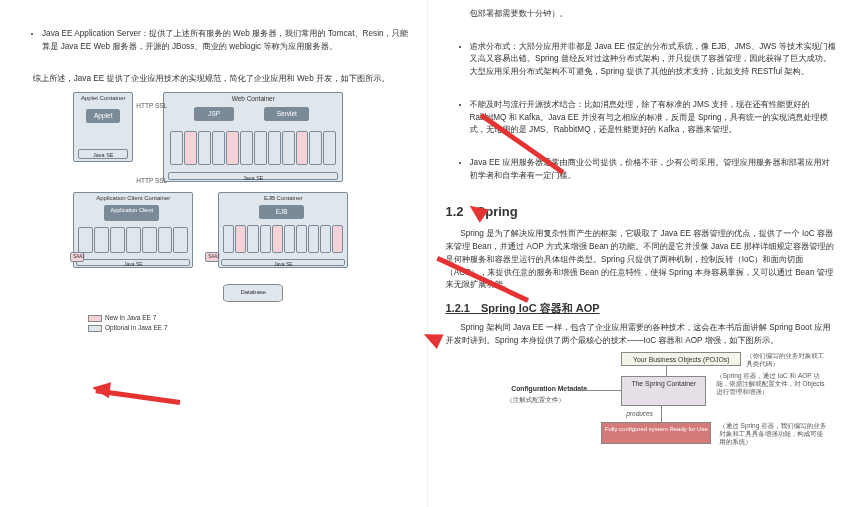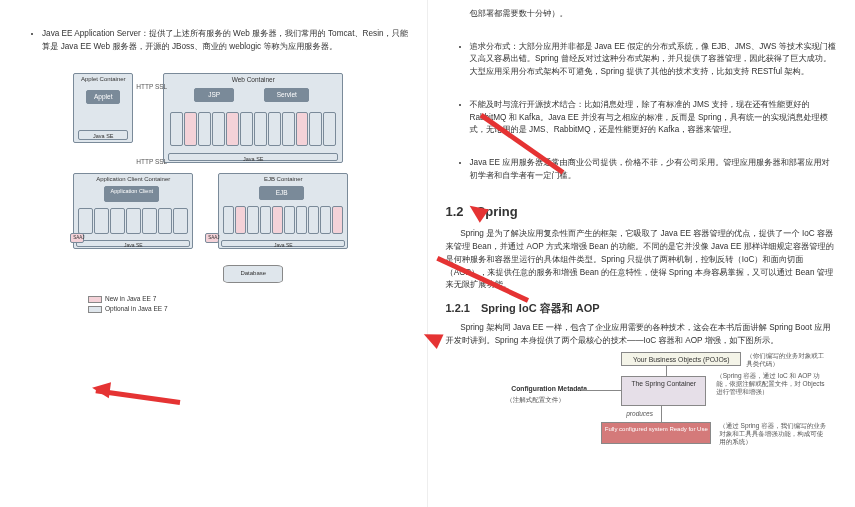--- a/index.html
+++ b/index.html
@@ -17,21 +17,21 @@
     padding: 8px 18px;
     font-size: 8.2px;
     line-height: 1.55;
     position: relative;
   }
   .page-left { border-right: 1px solid #eee; }
   .para { margin: 5px 0; text-indent: 1.8em; }
   .bullet-list { margin: 4px 0 4px 24px; }
   .bullet-list li { list-style: disc; margin: 20px 0; }
   .h1 { font-size: 13px; font-weight: bold; margin: 10px 0 6px 0; }
-  .h2 { font-size: 11px; font-weight: bold; margin: 8px 0 5px 0; }
+  .h2 { font-size: 11px; font-weight: bold; margin: 8px 0 5px 0; text-decoration: underline; }
   .diagram {
     width: 280px; height: 215px;
     margin: 6px auto;
     position: relative;
     font-size: 6.5px;
   }
   .dbox {
     position: absolute;
     border: 1px solid #7a8a99;
     background: #dfe6ec;
@@ -80,20 +80,21 @@
   }
   .note { position:absolute; font-size:6.5px; color:#555; line-height:1.2; }
 </style>
 </head>
 <body>
 
 <div class="page page-left">
   <ul class="bullet-list">
     <li>Java EE Application Server：提供了上述所有服务的 Web 服务器，我们常用的 Tomcat、Resin，只能算是 Java EE Web 服务器，开源的 JBoss、商业的 weblogic 等称为应用服务器。</li>
   </ul>
+  <p class="para">综上所述，Java EE 提供了企业应用技术的实现规范，简化了企业应用和 Web 开发，如下图所示。</p>
 
   <div class="diagram">
 
     <div class="dbox" style="left:0;top:0;width:60px;height:70px;">
       <div style="font-size:6px;">Applet Container</div>
       <div class="dbox dark" style="left:12px;top:16px;width:34px;height:14px;">Applet</div>
       <div class="dbox" style="left:4px;bottom:2px;width:50px;height:10px;font-size:5.5px;">Java SE</div>
     </div>
 
     <div class="dbox" style="left:90px;top:0;width:180px;height:90px;">

